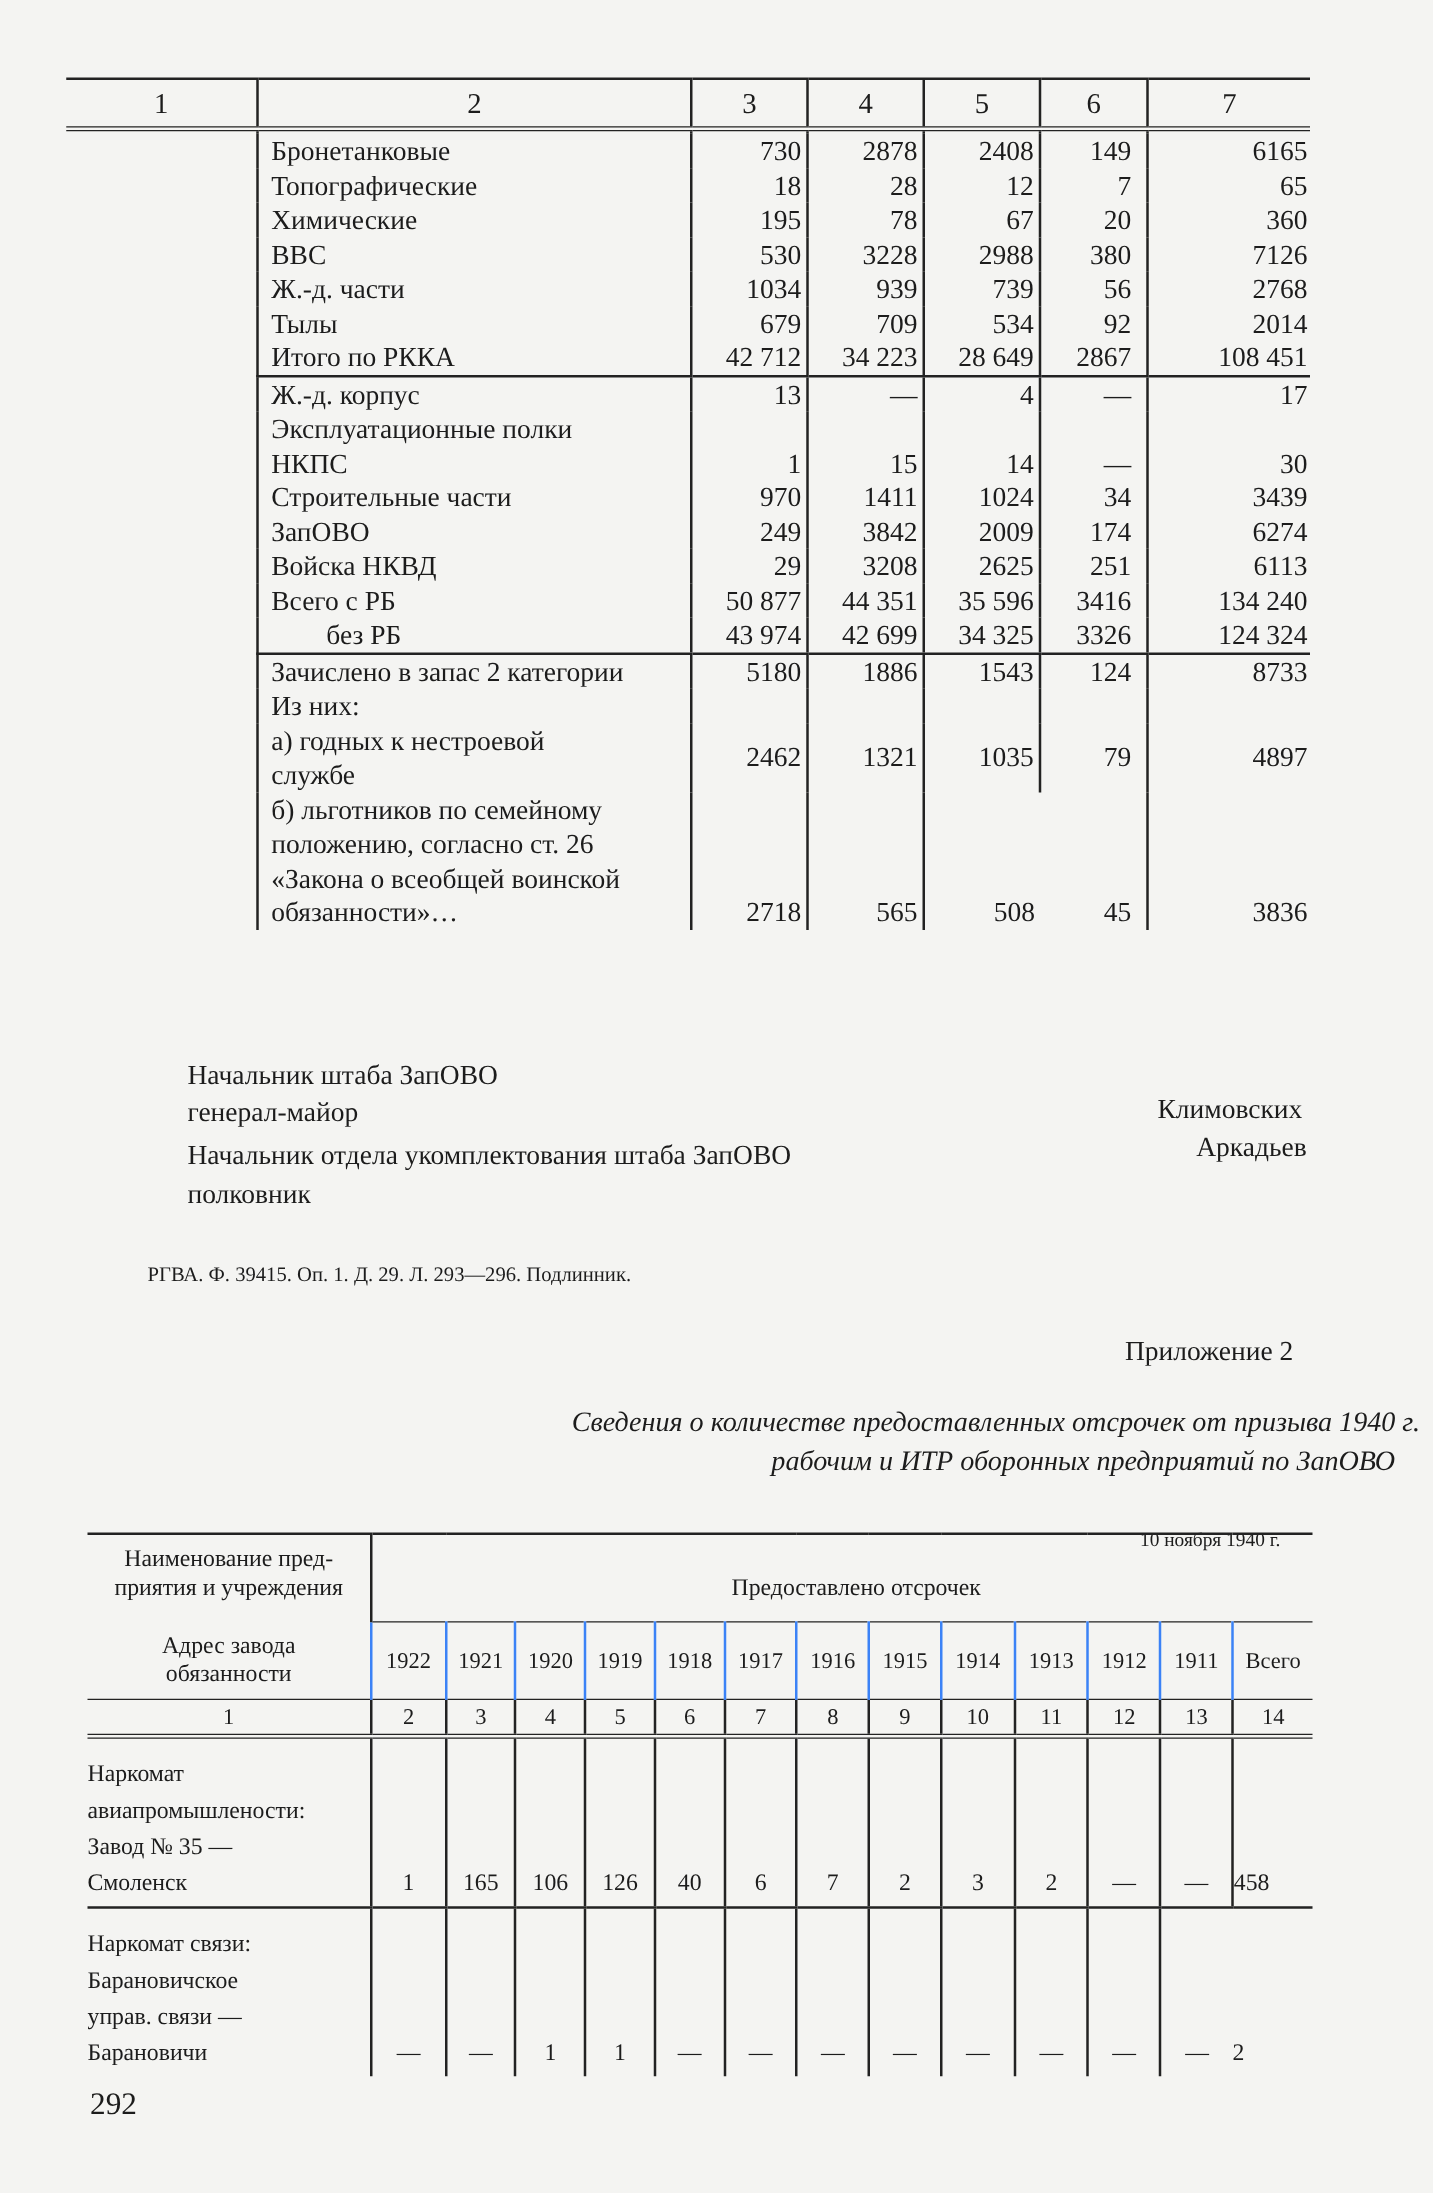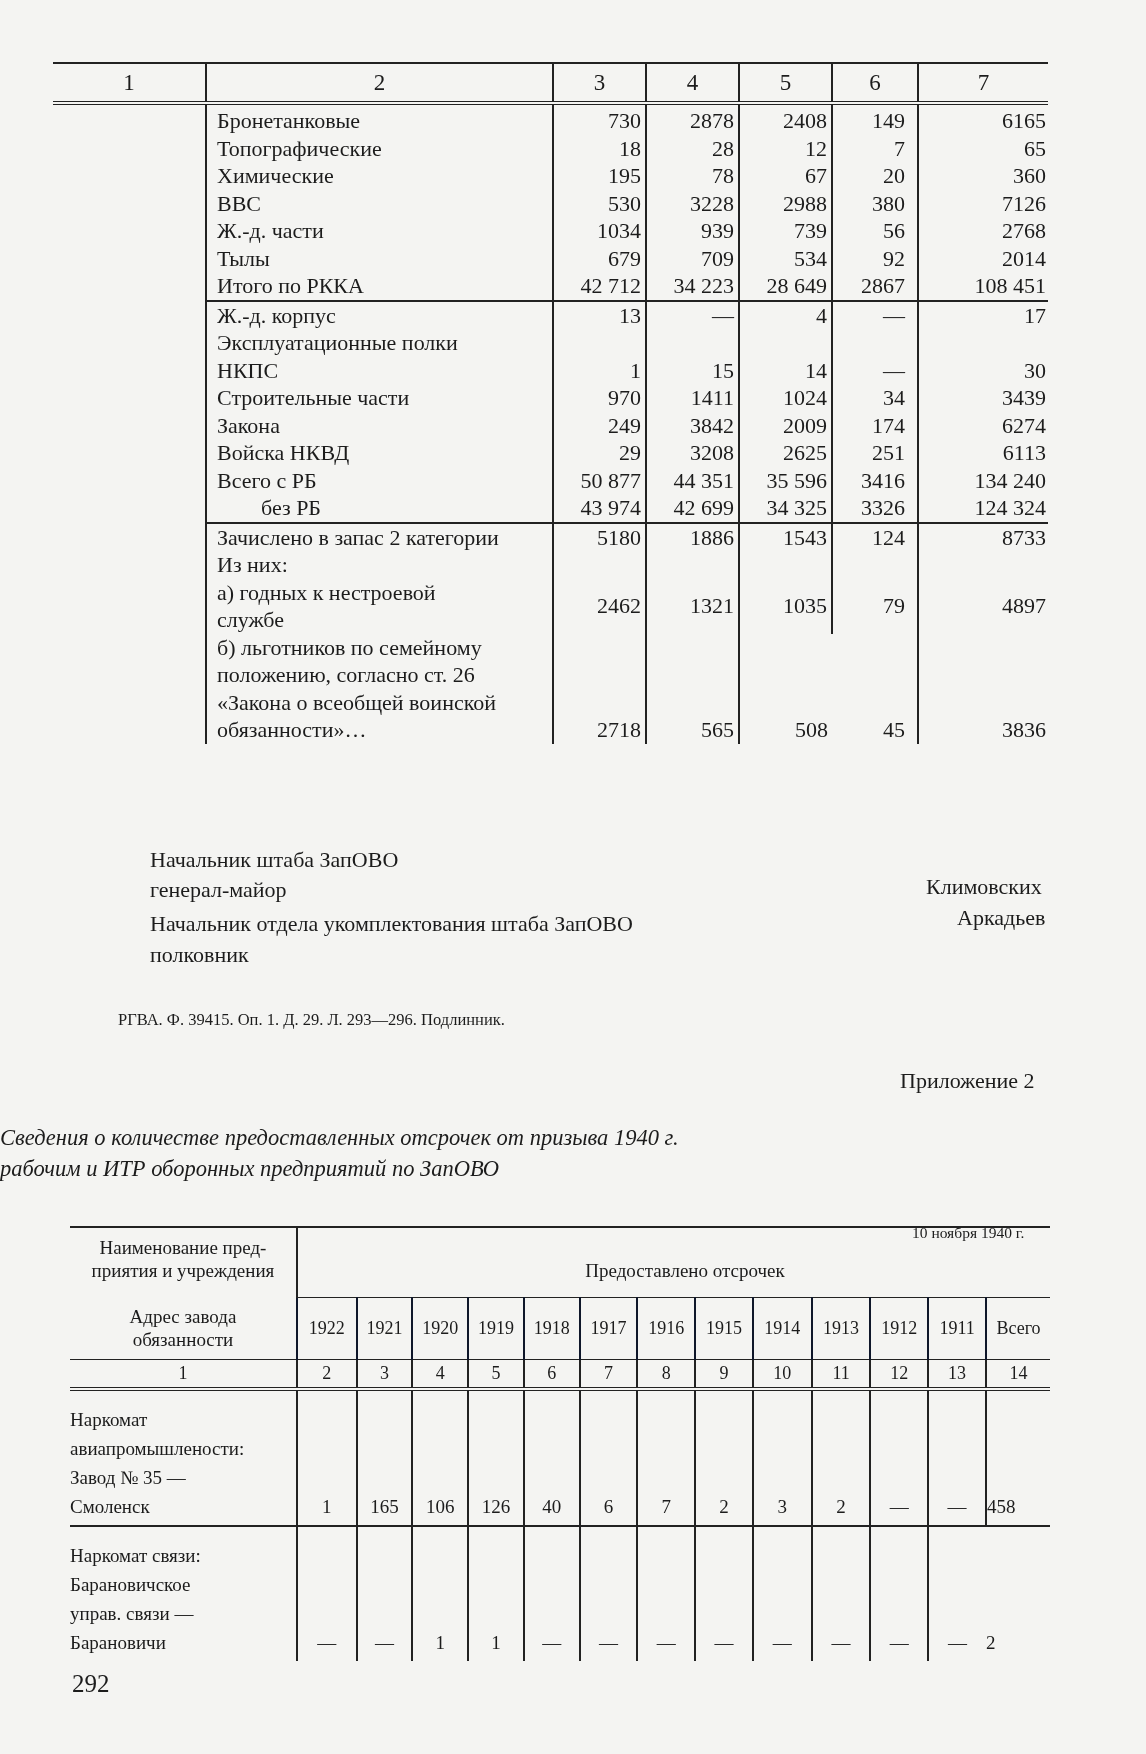--- a/index.html
+++ b/index.html
@@ -36,34 +36,34 @@
   .t1 tr.grp-end td.c2, .t1 tr.grp-end td.c3, .t1 tr.grp-end td.c4,
   .t1 tr.grp-end td.c5, .t1 tr.grp-end td.c6, .t1 tr.grp-end td.c7 { border-bottom: 2px solid #222; }
   .t1 td.indent { padding-left: 54px; }
   .t1 td.bottom { vertical-align: bottom; }
 
   
   .sig { position: absolute; left: 150px; font-size: 22px; line-height: 27px; }
   .sig-name { position: absolute; font-size: 22px; line-height: 27px; }
   .source { position: absolute; left: 118px; top: 1010px; font-size: 16.5px; }
   .appendix { position: absolute; left: 900px; top: 1068px; font-size: 22px; }
-  .title { position: absolute; left: 0; width: 1146px; text-align: left; font-style: italic; font-size: 22.5px; line-height: 31px; top: 1122px; }
+  .title { position: absolute; left: 0; width: 1146px; text-align: right; font-style: italic; font-size: 22.5px; line-height: 31px; top: 1122px; }
   .title .l1 { display: block; padding-left: 0; }
   .title .l2 { display: block; padding-left: 0; }
   .date { position: absolute; left: 912px; top: 1180px; font-size: 15.5px; margin-top: 44px; }
 
   
   .t2 {
     position: absolute; left: 70px; top: 1226px; width: 980px;
     border-collapse: collapse; font-size: 18px;
   }
   .t2 td, .t2 th { padding: 0; font-weight: normal; vertical-align: middle; text-align: center; }
   .t2 .hdr-top th { border-top: 2px solid #222; }
   .t2 .namecell { width: 215px; text-align: center; font-size: 19px; line-height: 23px; }
-  .t2 .yr { border-left: 2px solid #0f172a; border-top: 1.5px solid #222; height: 62px; }
+  .t2 .yr { border-left: 2px solid #3b82f6; border-top: 1.5px solid #222; height: 62px; }
   .t2 .super { border-left: 2px solid #222; height: 70px; font-size: 19px; padding-top: 18px; padding-left: 22px; }
   .t2 .num-row td { border-top: 1.5px solid #222; border-bottom: 4px double #222; height: 30px; font-size: 18px; }
   .t2 .num-row td + td { border-left: 2px solid #222; }
   .t2 .body td { vertical-align: bottom; font-size: 19px; line-height: 29px; padding-bottom: 4px; }
   .t2 .body td + td { border-left: 2px solid #222; }
   .t2 .body td.name { text-align: left; padding-left: 0; }
   .t2 .body.first td { border-bottom: 2px solid #222; }
   .t2 .body td.total { text-align: left; padding-right: 14px; }
 
   .pagenum { position: absolute; left: 72px; top: 1670px; font-size: 25px; }
@@ -180,21 +180,21 @@
         <td class="c1"></td>
         <td class="c2">Строительные части</td>
         <td class="c3">970</td>
         <td class="c4">1411</td>
         <td class="c5">1024</td>
         <td class="c6">34</td>
         <td class="c7">3439</td>
       </tr>
       <tr>
         <td class="c1"></td>
-        <td class="c2">Закона</td>
+        <td class="c2">ЗапОВО</td>
         <td class="c3">249</td>
         <td class="c4">3842</td>
         <td class="c5">2009</td>
         <td class="c6">174</td>
         <td class="c7">6274</td>
       </tr>
       <tr>
         <td class="c1"></td>
         <td class="c2">Войска НКВД</td>
         <td class="c3">29</td>

